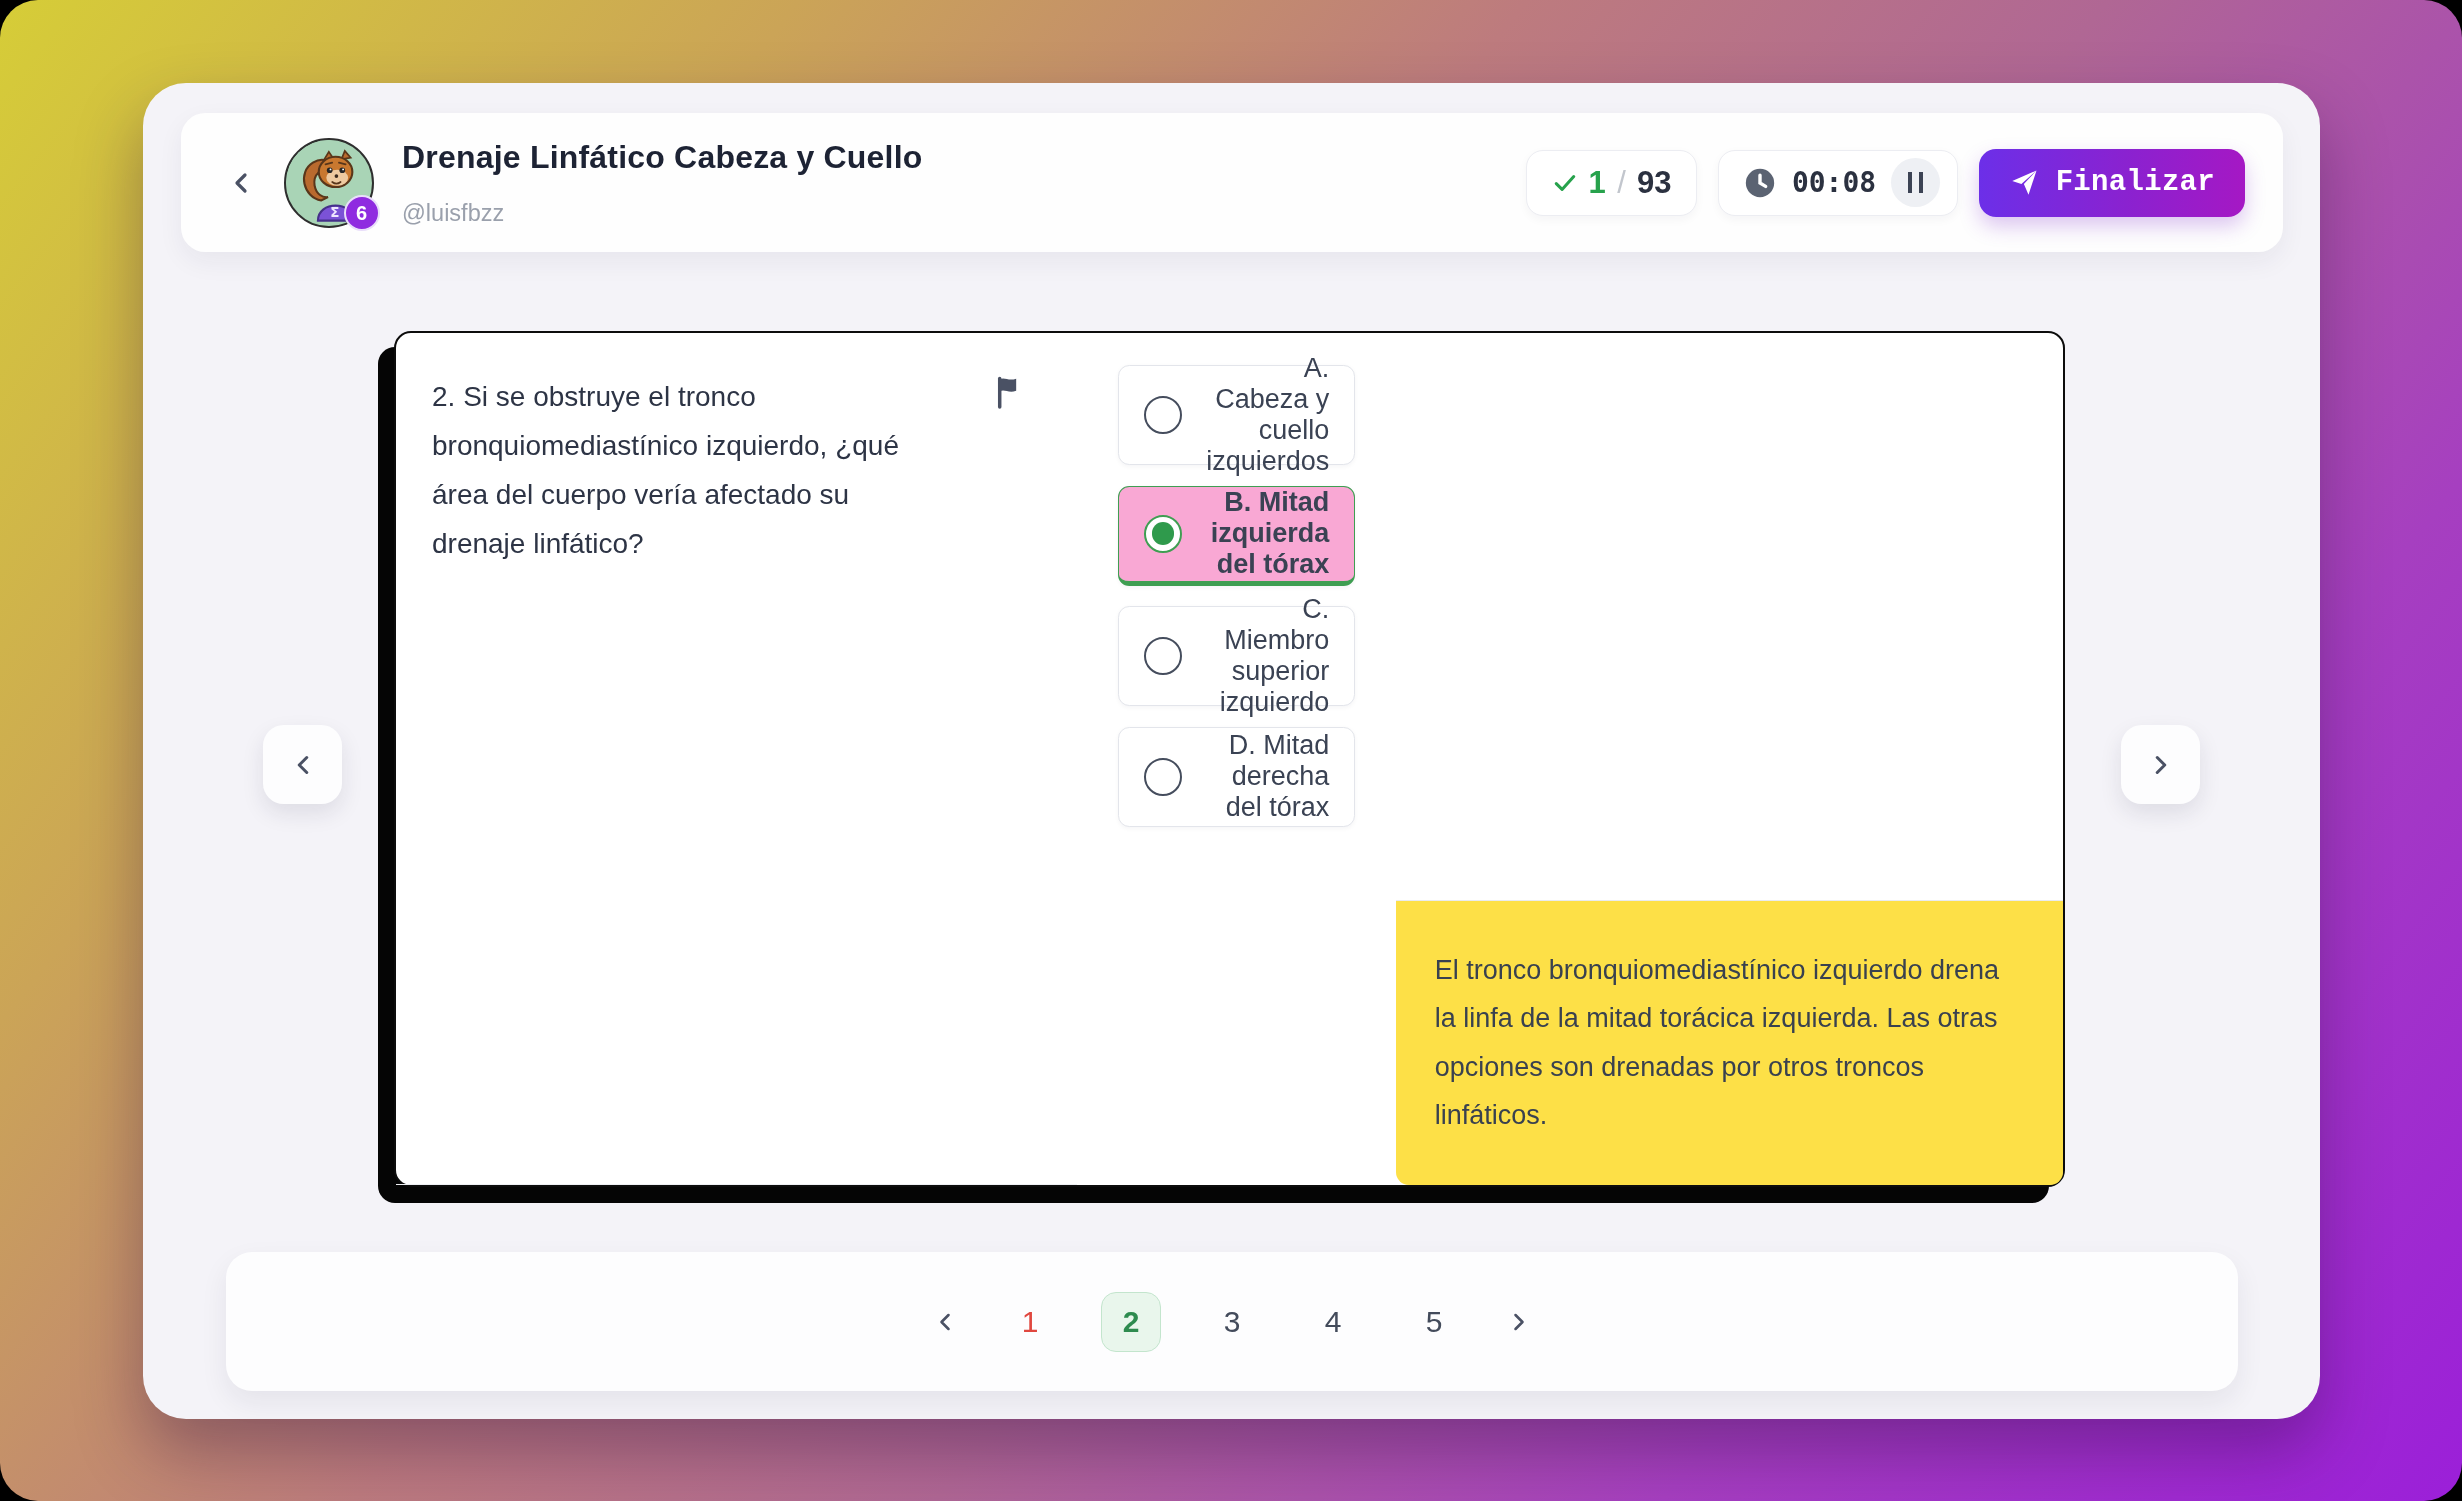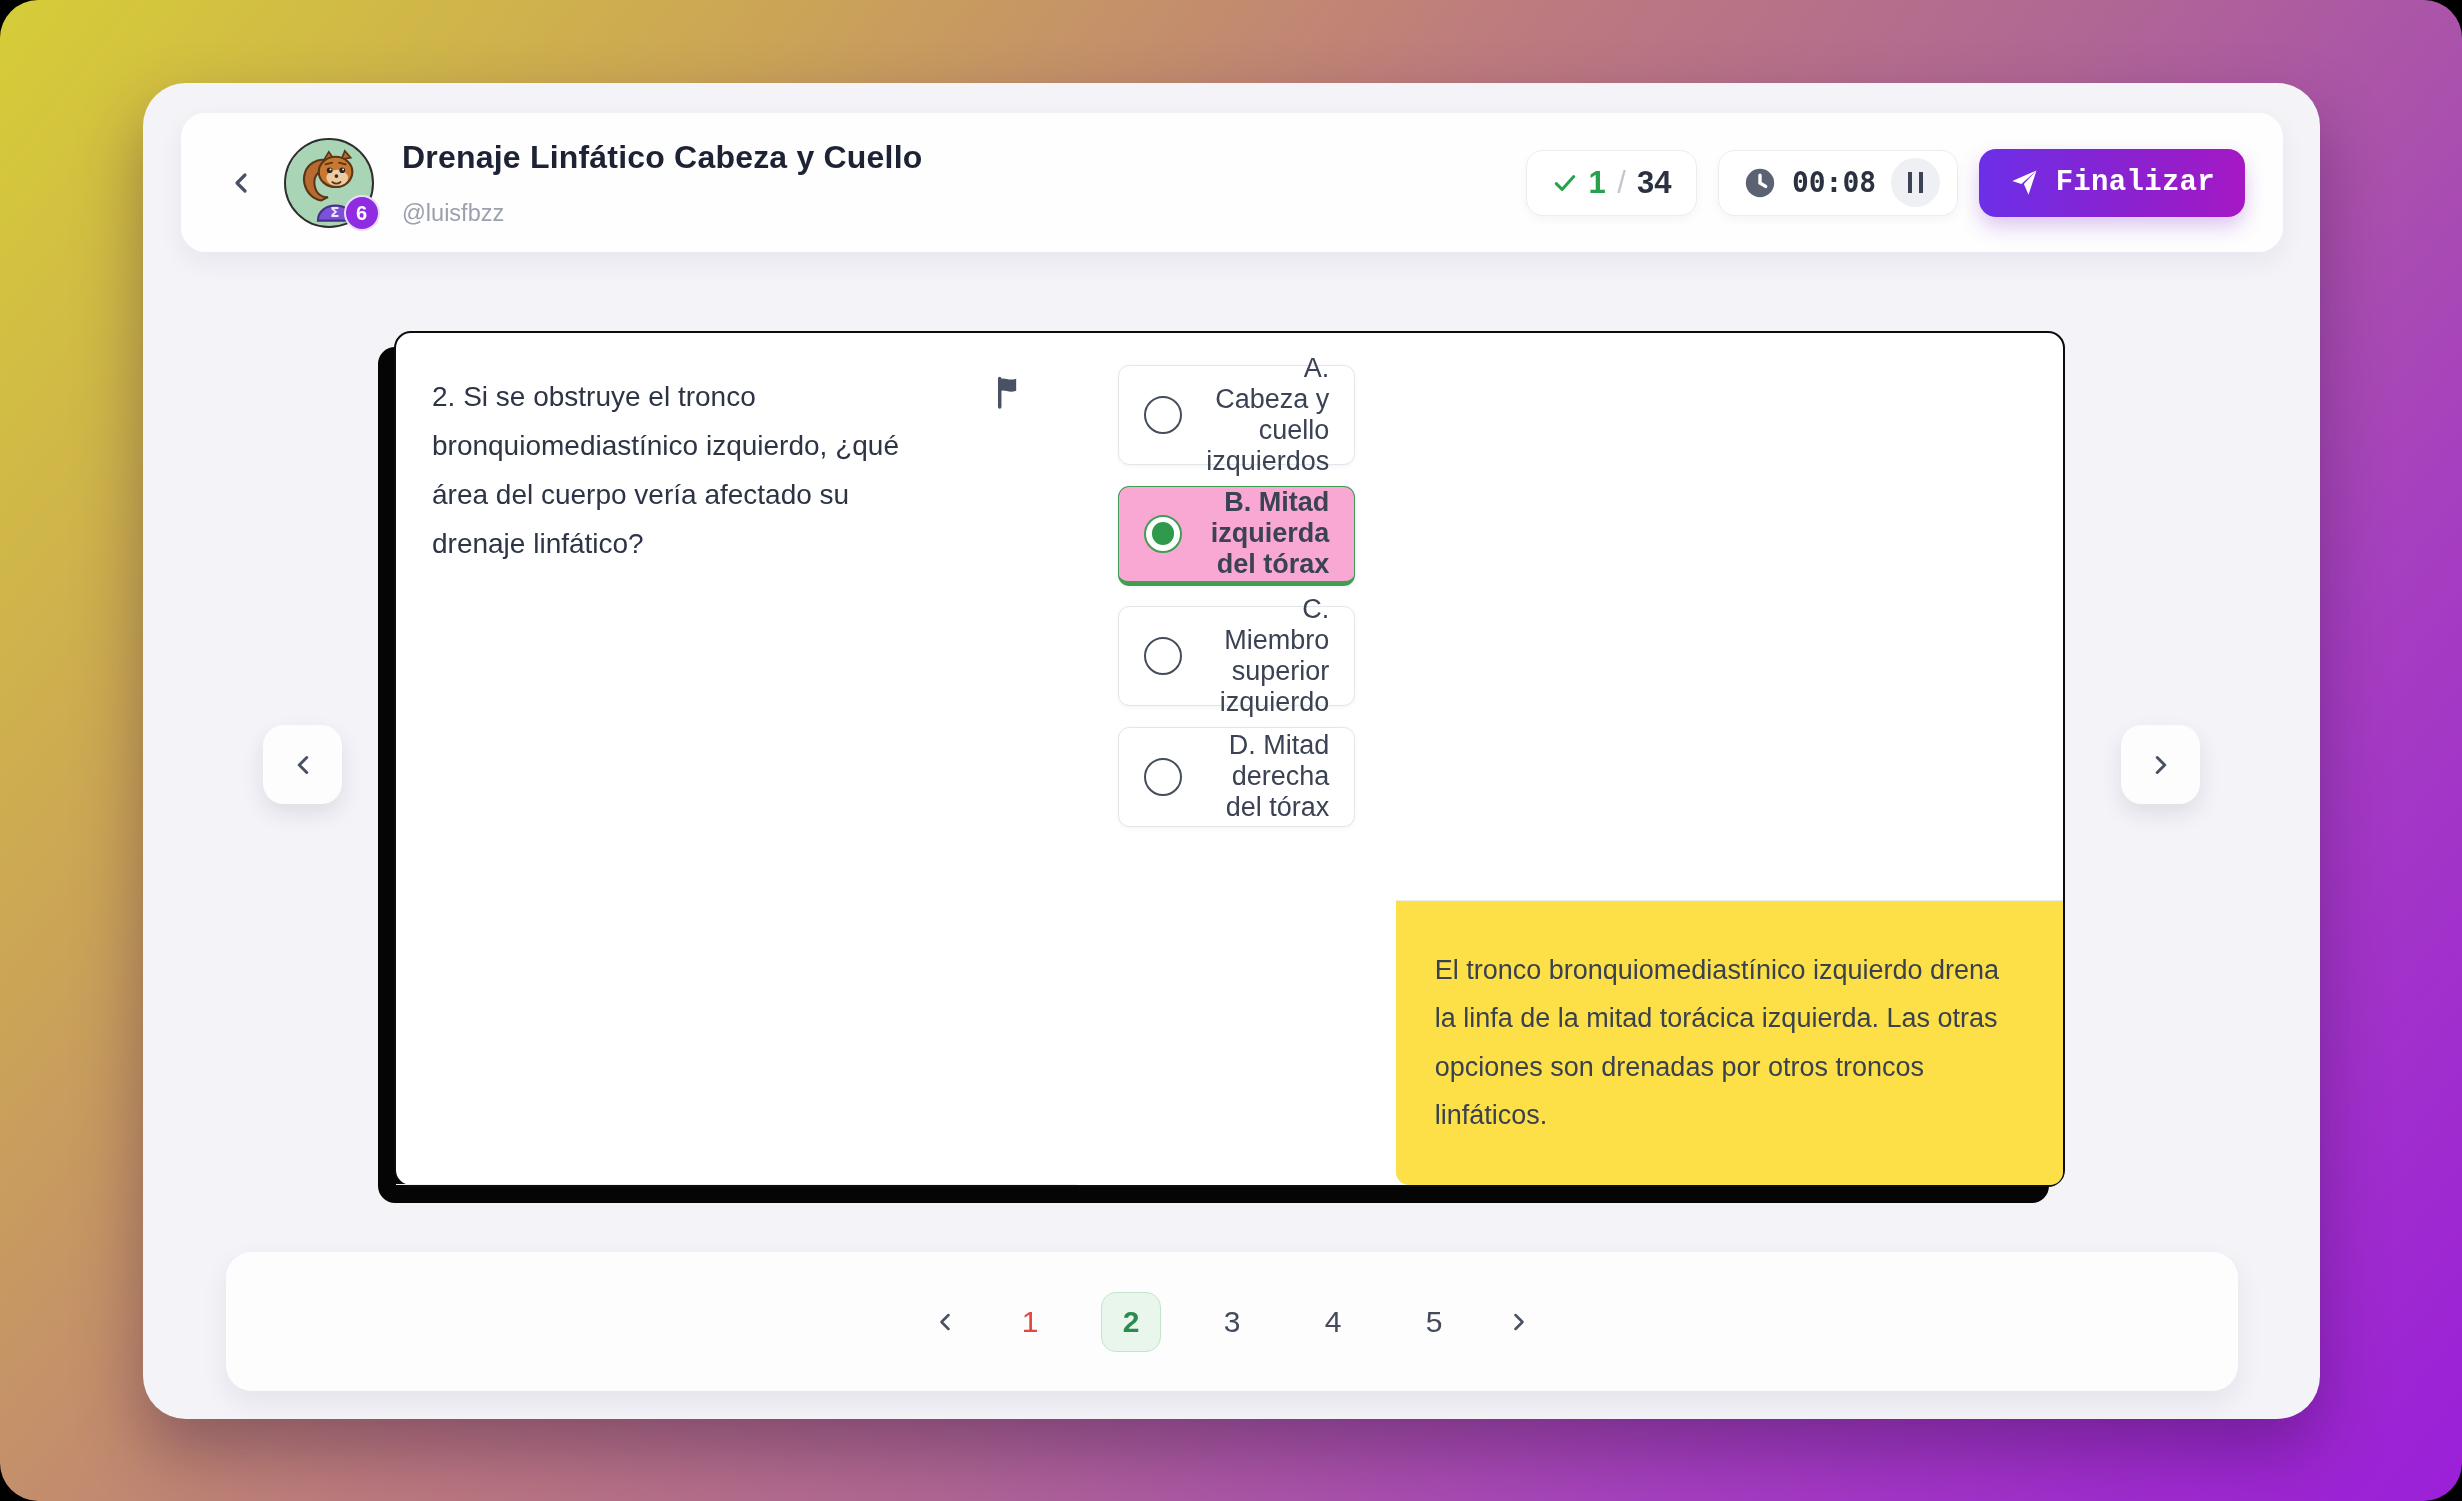--- a/index.html
+++ b/index.html
@@ -137,21 +137,21 @@
 
       <div class="header-right">
         <div class="pill score-pill">
           <span>
             <svg width="28" height="28" viewBox="0 0 24 24" fill="none" stroke="#27a24c" stroke-width="2.6" stroke-linecap="round" stroke-linejoin="round">
                 <path d="M4.5 12.5l5 5L19.5 6.5"></path>
               </svg>
           </span>
           <span class="score-current">1</span>
             <span class="score-sep">/</span>
-            <span class="score-total">34</span>
+            <span class="score-total">93</span>
         </div>
 
         <div class="pill timer-pill">
           <span>
             <svg width="34" height="34" viewBox="0 0 24 24">
                 <circle cx="12" cy="12" r="10" fill="#5b6372"></circle>
                 <path d="M12 6.5V12l4 2.4" stroke="#fff" stroke-width="2.4" fill="none" stroke-linecap="round"></path>
               </svg>
           </span>
           <span class="timer-time">00:08</span>

